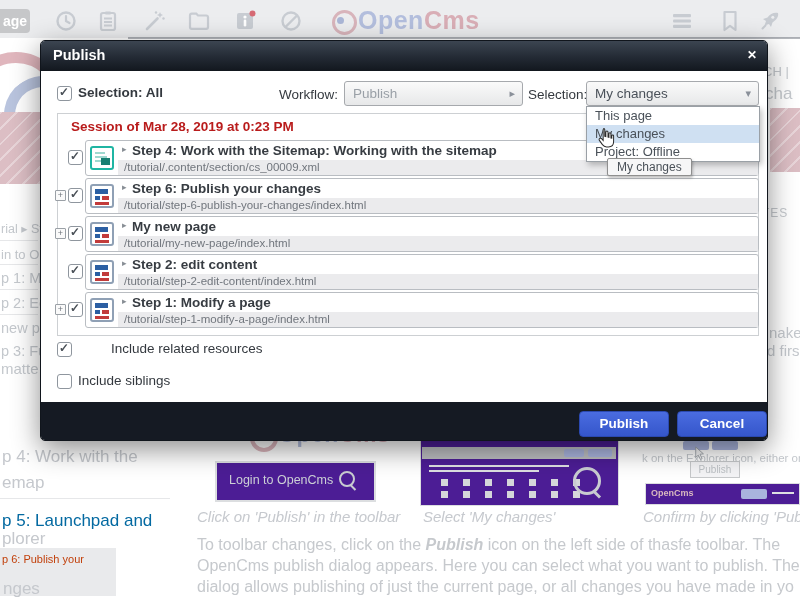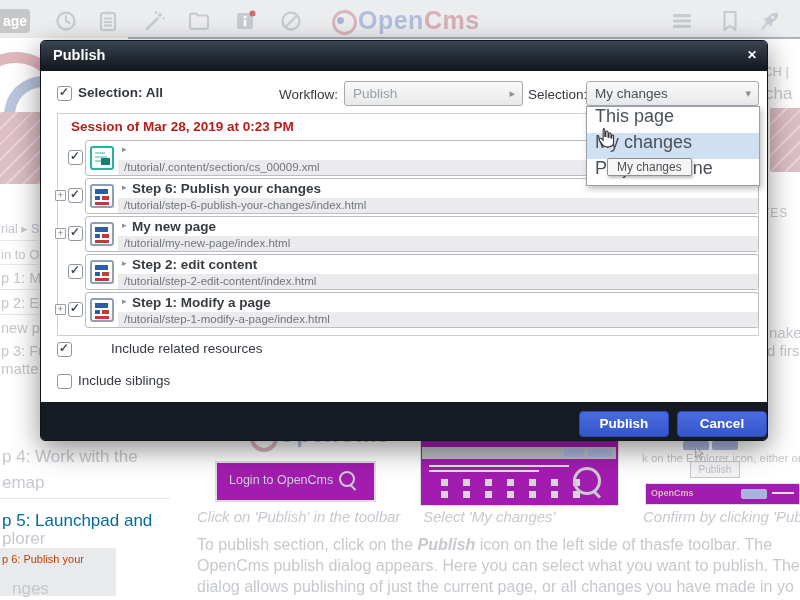--- a/index.html
+++ b/index.html
@@ -14,21 +14,21 @@
           color:#fff;font-weight:bold;font-size:14px;text-align:center;line-height:24px;}
   .tbico{position:absolute;top:9px;width:24px;height:24px;}
   .darkline{position:absolute;left:128px;top:37px;width:672px;height:2px;background:#6a707a;opacity:.5;}
   .logomark{position:absolute;border-radius:50%;}
   .logotext{position:absolute;font-weight:bold;letter-spacing:.5px;}
   .lt-open{color:#b3bedd;} .lt-cms{color:#d9aeb6;}
   .bgtxt{position:absolute;color:#c4c8cd;white-space:nowrap;}
   .bgdiv{position:absolute;height:1px;background:#e6e7e9;}
   .pinkblock{position:absolute;background:#dcbec4;
     background-image:repeating-linear-gradient(135deg,rgba(255,255,255,.35) 0 2px,transparent 2px 11px);}
-  .thumbbox{position:absolute;background:#a21caf;border:1px solid #dcdee0;}
+  .thumbbox{position:absolute;background:#4c1d95;border:1px solid #dcdee0;}
   .mini{position:absolute;background:#a9b4dd;border-radius:2px;}
   .grayline{position:absolute;background:#dee0e2;height:2px;}
   .dots{position:absolute;height:7px;
     background-image:repeating-linear-gradient(90deg,#d5d7da 0 7px,transparent 7px 22px);}
   .mag{position:absolute;border-radius:50%;border:3px solid #c9ccd1;}
   .maghandle{position:absolute;background:#c9ccd1;}
   .caption{position:absolute;font-style:italic;font-size:15px;color:#c6c9ce;white-space:nowrap;}
   .bgtip{position:absolute;border:1px solid #c6c8ca;background:#f4f4f6;color:#bcc0c4;
          font-size:10px;text-align:center;line-height:15px;}
   .para{position:absolute;font-size:16px;color:#c6c9cd;white-space:nowrap;width:603px;overflow:hidden;}
@@ -46,21 +46,21 @@
        text-align:center;line-height:24px;cursor:pointer;}
   .cb{position:absolute;width:13px;height:13px;border:1px solid #8f969e;border-radius:3px;background:#fff;}
   .cb.checked::after{content:"✓";position:absolute;left:1px;top:-2px;font-size:12px;color:#4a5057;font-weight:bold;}
   .lbl{position:absolute;font-size:13.5px;color:#34393f;white-space:nowrap;}
   .sel{position:absolute;height:25px;border:1px solid #a6a9ad;border-radius:3px;box-sizing:border-box;
        background:linear-gradient(180deg,#fafafa,#e7e8e9);font-size:13.5px;line-height:23px;cursor:pointer;}
   .sel .val{position:absolute;left:8px;top:0;}
   .sel .arr{position:absolute;right:7px;top:0;color:#8a9099;font-size:11px;}
   .ddown{position:absolute;left:545px;top:65px;width:172px;background:#fff;border:1px solid #9aa0a6;
          box-shadow:2px 3px 6px rgba(0,0,0,.25);z-index:30;}
-  .opt{height:26px;line-height:18px;padding-left:8px;font-size:18px;color:#4a5159;cursor:pointer;}
+  .opt{height:18px;line-height:18px;padding-left:8px;font-size:13px;color:#4a5159;cursor:pointer;}
   .opt.hl{background:#cfe0f2;}
   .ttip{position:absolute;left:566px;top:117px;z-index:40;background:#f6f6f7;border:1px solid #8f8f8f;
         border-radius:2px;box-shadow:1px 2px 3px rgba(0,0,0,.25);padding:1px 9px;font-size:12px;color:#4a5159;white-space:nowrap;}
   .panel{position:absolute;left:16px;top:72px;width:702px;height:223px;border:1px solid #cdd0d3;background:#fff;box-sizing:border-box;}
   .session{position:absolute;left:30px;top:78px;font-weight:bold;font-size:13.5px;color:#b91c1c;}
   .expander{position:absolute;width:9px;height:9px;border:1px solid #9aa0a6;border-radius:1px;background:#fafafa;
             font-size:9px;line-height:8px;text-align:center;color:#6f757d;cursor:pointer;}
   .rowbox{position:absolute;left:44px;width:674px;height:36px;border:1px solid #b9bdc2;border-radius:3px;
           background:#fff;box-sizing:border-box;cursor:pointer;}
   .rowtri{position:absolute;left:36px;top:3px;font-size:9px;color:#878d94;}
@@ -146,21 +146,21 @@
     <div class="bgdiv" style="left:0;top:289px;width:38px;"></div>
     <div class="bgdiv" style="left:0;top:314px;width:38px;"></div>
 
     <span class="bgtxt" style="left:2px;top:447px;font-size:17px;color:#c5c8cd;">p 4: Work with the</span>
     <span class="bgtxt" style="left:2px;top:473px;font-size:17px;color:#c5c8cd;">emap</span>
     <div class="bgdiv" style="left:0;top:498px;width:170px;"></div>
     <span class="bgtxt" style="left:2px;top:511px;font-size:17px;color:#0369a1;">p 5: Launchpad and</span>
     <span class="bgtxt" style="left:2px;top:529px;font-size:17px;color:#c5c8cd;">plorer</span>
     <div class="abs" style="left:0;top:548px;width:116px;height:48px;background:#e9eaec;"></div>
     <span class="bgtxt" style="left:2px;top:553px;font-size:11px;color:#c2410c;">p 6: Publish your</span>
-    <span class="bgtxt" style="left:12px;top:579px;font-size:17px;color:#c5c8cd;">nges</span>
+    <span class="bgtxt" style="left:3px;top:579px;font-size:17px;color:#c5c8cd;">nges</span>
 
     <span class="bgtxt" style="left:763px;top:64px;font-size:13px;">CH |</span>
     <span class="bgtxt" style="left:765px;top:84px;font-size:17px;">cha</span>
     <div class="pinkblock" style="left:770px;top:108px;width:30px;height:64px;"></div>
     <span class="bgtxt" style="left:762px;top:206px;font-size:12px;letter-spacing:1px;">TES</span>
     <span class="bgtxt" style="left:769px;top:324px;font-size:15px;">nake</span>
     <span class="bgtxt" style="left:767px;top:342px;font-size:15px;">d firs</span>
 
     <span class="logomark" style="left:250px;top:424px;width:20px;height:20px;border:4px solid #dcb6bd;"></span>
     <span class="logotext" style="left:278px;top:421px;font-size:23px;"><span class="lt-open">Open</span><span class="lt-cms">Cms</span></span>
@@ -192,21 +192,21 @@
         <path d="M2 1l9 8-4 .5 2.5 5-2 1-2.5-5L2 13z" fill="#f5f5f6" stroke="#9aa0a6" stroke-width="1"></path>
       </svg>
     <div class="bgtip" style="left:690px;top:461px;width:48px;height:15px;">Publish</div>
     <div class="thumbbox" style="left:645px;top:483px;width:153px;height:20px;">
       <span class="bgtxt" style="left:5px;top:4px;font-size:9px;color:#d9b9bf;font-weight:bold;"><span>Open</span><span>Cms</span></span>
       <span class="mini" style="left:95px;top:5px;width:26px;height:10px;"></span>
       <div class="grayline" style="left:126px;top:8px;width:22px;"></div>
     </div>
     <span class="caption" style="left:643px;top:508px;">Confirm by clicking 'Publish</span>
 
-    <div class="para" style="left:197px;top:536px;"><span>To publish section, click on the </span><span style="font-weight:bold;font-style:italic;">Publish</span><span> icon on the left side of thasfe toolbar. The</span></div>
+    <div class="para" style="left:197px;top:536px;"><span>To toolbar changes, click on the </span><span style="font-weight:bold;font-style:italic;">Publish</span><span> icon on the left side of thasfe toolbar. The</span></div>
     <div class="para" style="left:197px;top:557px;">OpenCms publish dialog appears. Here you can select what you want to publish. The</div>
     <div class="para" style="left:197px;top:578px;">dialog allows publishing of just the current page, or all changes you have made in yo</div>
   </div>
 
   <div class="dialog">
     <div class="dlg-head">
       <span class="dlg-title">Publish</span>
       <span class="dlg-close">✕</span>
     </div>
 
@@ -230,20 +230,21 @@
 
     <span class="cb checked" style="left:27px;top:109px;"></span>
     <div class="rowbox" style="top:99px;">
       <span class="ricon icon-teal">
         <span class="ip" style="left:3px;top:4px;width:10px;height:2px;background:#9fd9d0;"></span>
         <span class="ip" style="left:3px;top:8px;width:12px;height:2px;background:#9fd9d0;"></span>
         <span class="ip" style="left:3px;top:12px;width:8px;height:2px;background:#9fd9d0;"></span>
         <span class="ip" style="left:9px;top:10px;width:9px;height:7px;background:#177f72;"></span>
       </span>
       <span class="rowtri">▸</span>
+      <span class="rowtitle">Step 4: Work with the Sitemap: Working with the sitemap</span>
       <div class="rowstripe">
           <span class="rowpath">/tutorial/.content/section/cs_00009.xml</span>
         </div>
     </div>
 
     <span class="expander" style="left:14px;top:149px;">+</span>
     <span class="cb checked" style="left:27px;top:147px;"></span>
     <div class="rowbox" style="top:137px;">
       <span class="ricon icon-page">
         <span class="ip" style="left:3px;top:3px;width:13px;height:5px;background:#2b5fa3;"></span>

